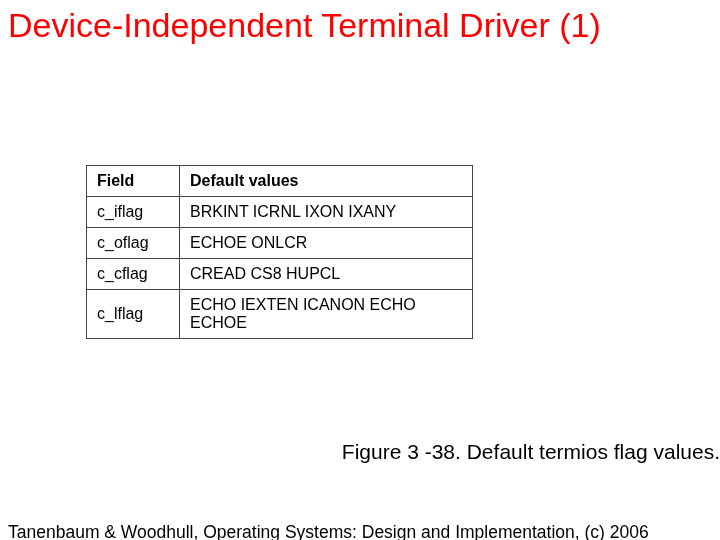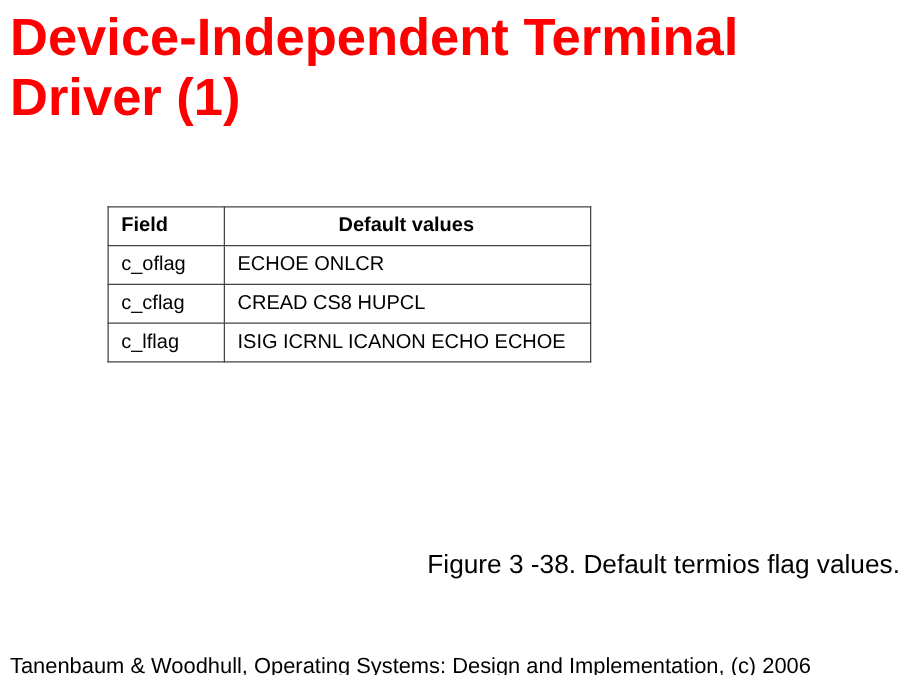--- a/index.html
+++ b/index.html
@@ -7,22 +7,22 @@
     padding: 0;
     width: 720px;
     height: 540px;
     background: #ffffff;
     font-family: Arial, Helvetica, sans-serif;
     overflow: hidden;
     position: relative;
   }
   .title {
     color: #ff0000;
-    font-size: 42px;
-    font-weight: 700;
+    font-size: 34px;
+    font-weight: 400;
     letter-spacing: 0px;
     padding: 6px 20px 0 8px;
   }
   .table-wrap {
     position: absolute;
     top: 165px;
     left: 86px;
   }
   table {
     border-collapse: collapse;
@@ -35,21 +35,21 @@
     padding: 6px 12px 6px 10px;
     text-align: left;
     vertical-align: middle;
     font-weight: 400;
   }
   th {
     font-weight: 700;
     margin-top: 20px;
   }
   th.col-field { width: 70px; }
-  th.col-values { width: 270px; text-align: center; }
+  th.col-values { width: 270px; }
   .caption {
     position: absolute;
     top: 440px;
     left: 0;
     width: 720px;
     text-align: right;
     font-size: 21px;
     color: #000;
   }
   .footer {
@@ -70,30 +70,34 @@
 <div class="table-wrap">
   <table>
     <thead>
       <tr>
         <th class="col-field">Field</th>
         <th class="col-values">Default values</th>
       </tr>
     </thead>
     <tbody>
       <tr>
+        <td>c_iflag</td>
+        <td>BRKINT ICRNL IXON IXANY</td>
+      </tr>
+      <tr>
         <td>c_oflag</td>
         <td>ECHOE ONLCR</td>
       </tr>
       <tr>
         <td>c_cflag</td>
         <td>CREAD CS8 HUPCL</td>
       </tr>
       <tr>
         <td>c_lflag</td>
-        <td>ISIG ICRNL ICANON ECHO ECHOE</td>
+        <td>ECHO IEXTEN ICANON ECHO ECHOE</td>
       </tr>
     </tbody>
   </table>
 </div>
 
 <div class="caption">Figure 3 -38. Default termios flag values.</div>
 
 <div class="footer">Tanenbaum &amp; Woodhull, Operating Systems: Design and Implementation, (c) 2006</div>
 
 </body></html>

